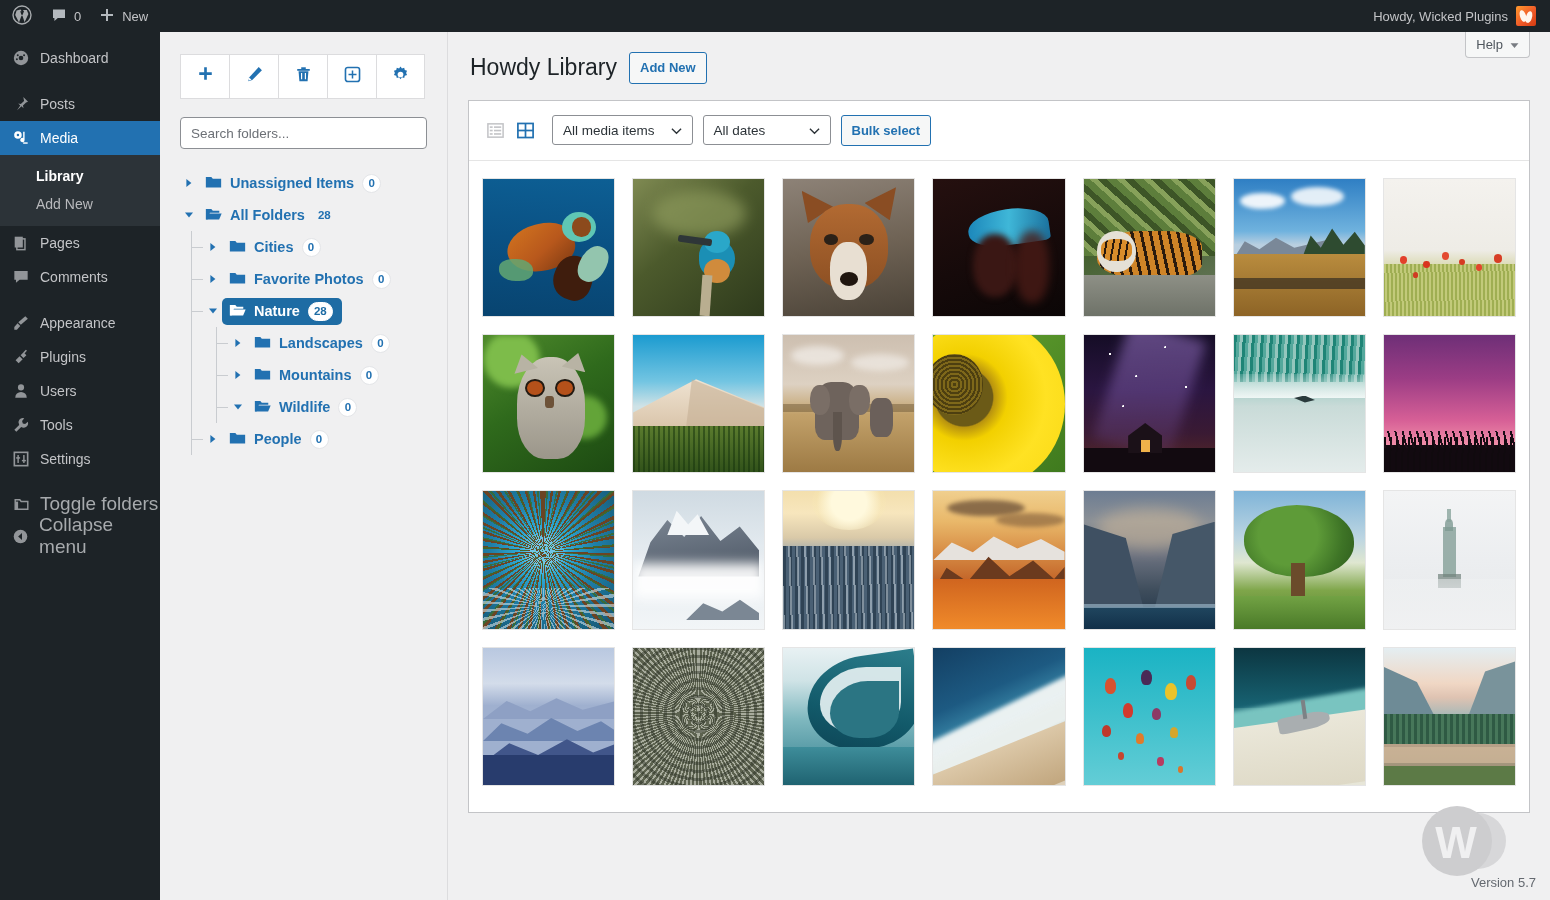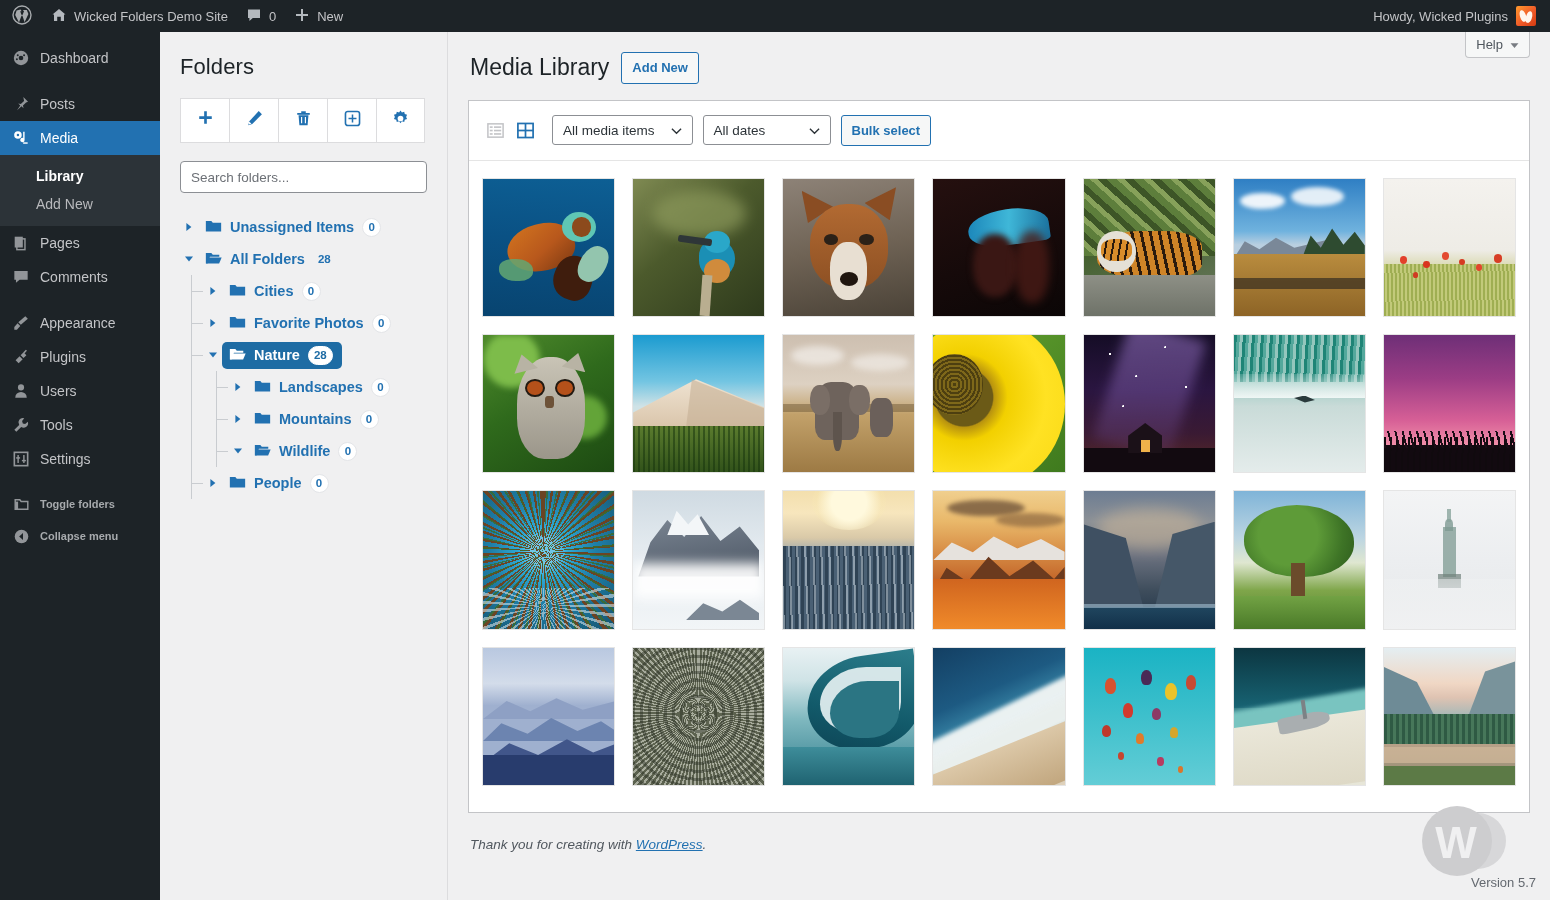--- a/index.html
+++ b/index.html
@@ -47,21 +47,21 @@
   .menu-item.current::after {
     content: ""; position: absolute; right: -8px; top: 50%; margin-top: -8px;
     border: 8px solid transparent; border-right-color: #f0f0f1;
   }
   .submenu { background: #2c3338; padding: 7px 0 8px 0; }
   .submenu a {
     display: block; padding: 6px 0 6px 36px; font-size: 14px; color: #b9babd; text-decoration: none;
   }
   .submenu a.current { color: #fff; font-weight: 600; }
   .menu-sep { height: 12px; }
-  .menu-item.dim { color: #a7aaad; font-size: 11px; height: 32px; font-weight: bold; }
+  .menu-item.dim { color: #a7aaad; font-size: 19px; height: 32px; }
 
   
   .folders {
     position: absolute; top: 32px; left: 160px; width: 288px; height: 868px;
     background: #f0f0f1; border-right: 1px solid #dcdcde; padding: 22px 20px 0 20px;
   }
   .folders h2 { font-size: 22px; font-weight: 400; color: #1d2327; margin-bottom: 18px; letter-spacing: .1px; }
   .fold-toolbar { display: flex; margin-bottom: 18px; }
   .fold-btn {
     width: 49px; height: 45px; background: #fff; border: 1px solid #dcdcde; border-right: none;
@@ -160,28 +160,20 @@
       <span class="ico">
         <svg width="20" height="20" viewBox="0 0 20 20">
             <circle cx="10" cy="10" r="9" fill="none" stroke="#a7aaad" stroke-width="1.4"></circle>
             <path d="M3.2 10 L7 17.6 L10 9.2 L12.6 17.2 L16.4 9 L14.8 5 L10.8 5 L12 6.2 L10 11.4 L8.2 6.2 L9.6 6.2 L8.6 4.4 L4.6 5.4 Z" fill="#a7aaad"></path>
           </svg>
       </span>
     </div>
     <div class="ab-item">
       <span class="ico">
         <svg width="16" height="16" viewBox="0 0 16 16">
-            <path d="M8 2 L1.5 7.4 L3 7.4 L3 14 L6.2 14 L6.2 9.8 L9.8 9.8 L9.8 14 L13 14 L13 7.4 L14.5 7.4 Z" fill="#b4b9be"></path>
-          </svg>
-      </span>
-      <span>Wicked Folders Demo Site</span>
-    </div>
-    <div class="ab-item">
-      <span class="ico">
-        <svg width="16" height="16" viewBox="0 0 16 16">
             <path d="M2 2.6 h12 v8.4 h-7.2 l-3.4 3 v-3 h-1.4 z" fill="#b4b9be"></path>
           </svg>
       </span>
       <span>0</span>
     </div>
     <div class="ab-item">
       <span class="ico">
         <svg width="16" height="16" viewBox="0 0 16 16">
             <path d="M7 2 h2 v5 h5 v2 h-5 v5 h-2 v-5 h-5 v-2 h5 z" fill="#b4b9be"></path>
           </svg>
@@ -324,21 +316,20 @@
         <svg width="17" height="17" viewBox="0 0 20 20">
             <circle cx="10" cy="10" r="8" fill="#a7aaad"></circle>
             <path d="M11.8 5.8 L7.2 10 L11.8 14.2 Z" fill="#1d2327"></path>
           </svg>
       </span>
       <span>Collapse menu</span>
     </div>
   </div>
 
   <div class="folders">
-    <h2>Folders</h2>
 
     <div class="fold-toolbar">
       <div class="fold-btn">
         <span>
           <svg width="19" height="19" viewBox="0 0 20 20">
               <path d="M8.6 2.4 h2.8 v5.2 h5.2 v2.8 h-5.2 v5.2 h-2.8 v-5.2 h-5.2 v-2.8 h5.2 z" fill="#2271b1"></path>
             </svg>
         </span>
       </div>
       <div class="fold-btn">
@@ -562,21 +553,21 @@
     <div class="help-btn">
       <span>Help</span>
       <span>
         <svg width="9" height="7" viewBox="0 0 10 7">
             <path d="M0.6 1 L9.4 1 L5 6.2 Z" fill="#787c82"></path>
           </svg>
       </span>
     </div>
 
     <div class="page-head">
-      <span class="page-title">Media Library</span>
+      <span class="page-title">Howdy Library</span>
       <button class="btn-secondary">Add New</button>
     </div>
 
     <div class="panel">
 
       <div class="toolbar">
         <div class="viewswitch">
           <span class="vs-btn">
             <svg width="19" height="19" viewBox="0 0 20 20">
                 <rect x="2" y="3" width="16" height="14" fill="none" stroke="#c3c4c7" stroke-width="1.6"></rect>
@@ -894,23 +885,20 @@
             <div style="position:absolute;left:0;top:48%;width:100%;height:26%;background:repeating-linear-gradient(90deg,#2f5a44 0 3px,#47775a 3px 6px)"></div>
             <div style="position:absolute;left:0;top:70%;width:100%;height:30%;background:linear-gradient(180deg,#b8a188,#8f8a70)"></div>
             <div style="position:absolute;left:0;top:72%;width:100%;height:12%;background:#cfb79a;opacity:.75"></div>
             <div style="position:absolute;left:0;top:86%;width:100%;height:14%;background:#5c7a46"></div>
           </div>
         </div>
 
       </div>
     </div>
 
-    <div class="footer">
-      <em><span>Thank you for creating with </span><a href="#">WordPress</a><span>.</span></em>
-    </div>
 
   </div>
 
   <div class="wmark">
     <span class="circ c2"></span>
     <span class="circ c1"></span>
     <span class="wl">W</span>
   </div>
   <div class="vtext">Version 5.7</div>
 

